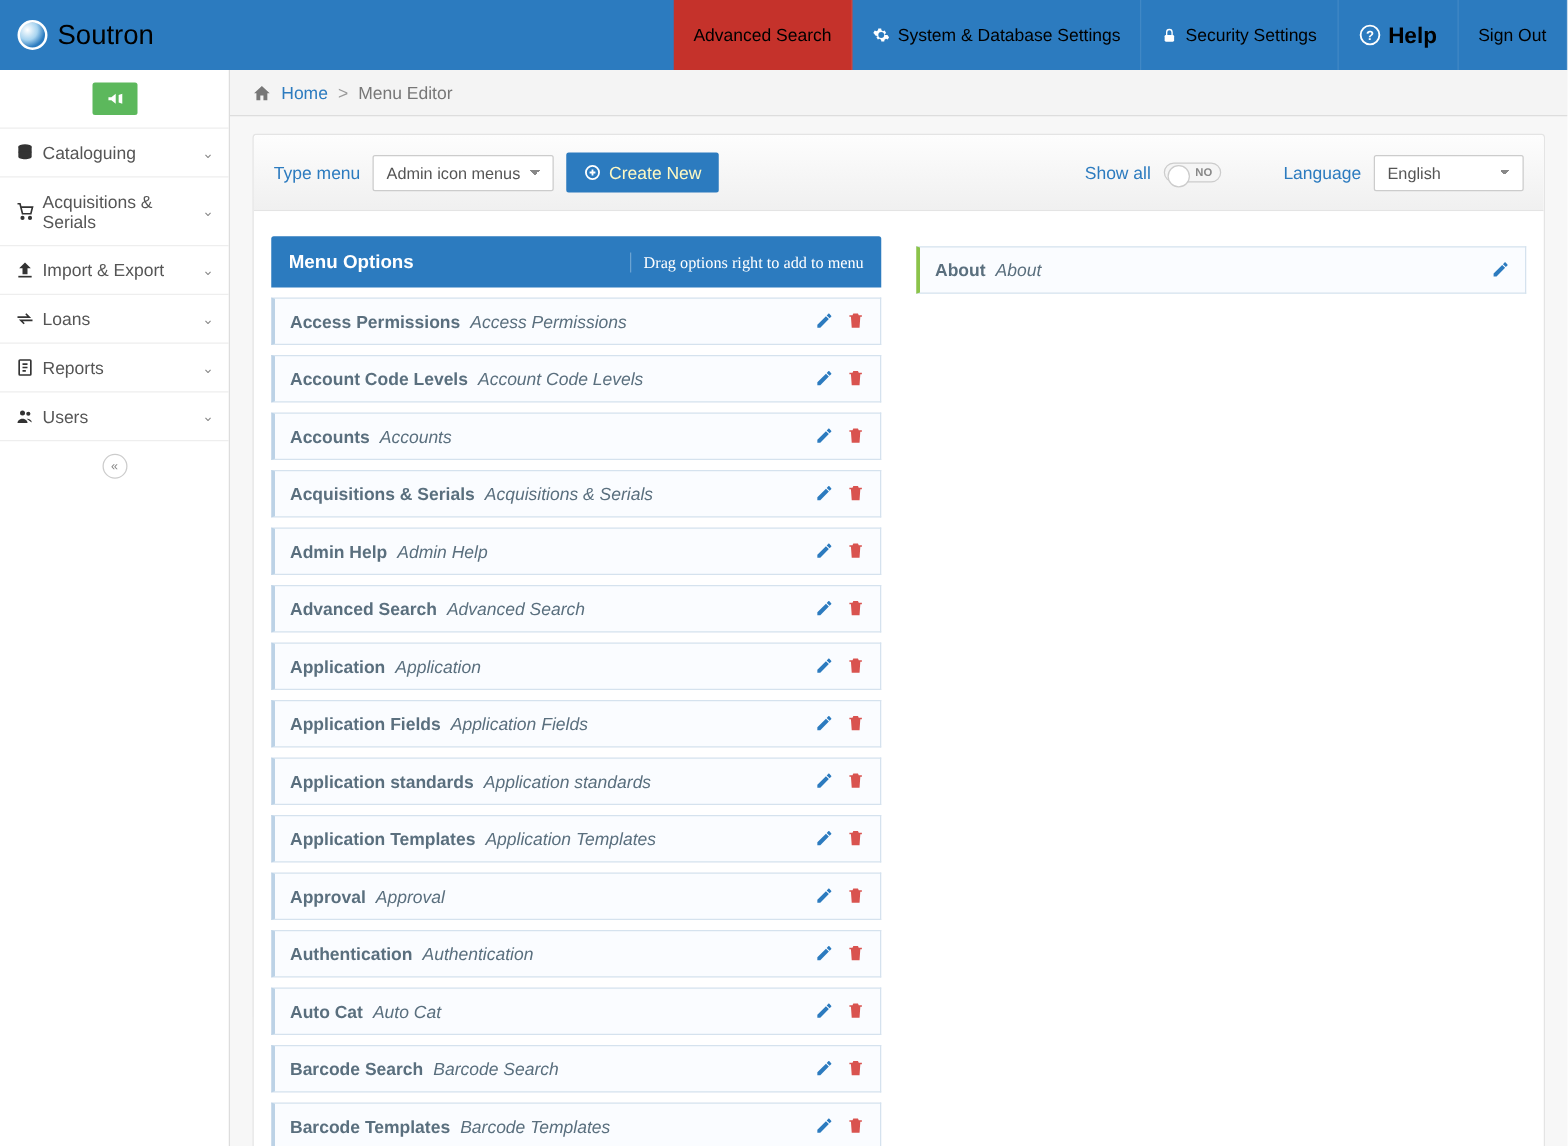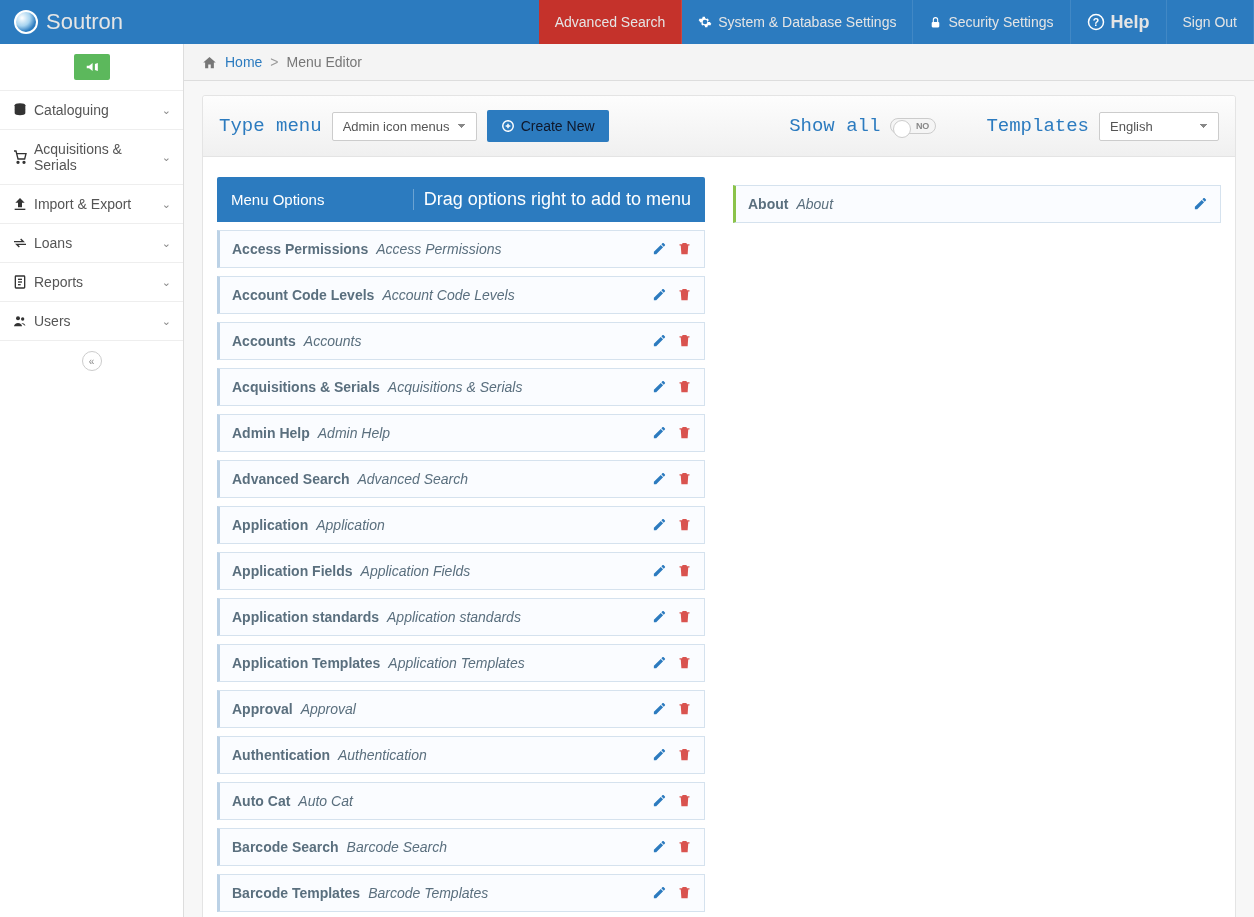--- a/index.html
+++ b/index.html
@@ -1,19 +1,19 @@
 <!DOCTYPE html>
 <html><head>
 <meta charset="utf-8">
 <style>
 * { box-sizing: border-box; margin: 0; padding: 0; }
 body { font-family: -apple-system, BlinkMacSystemFont, "Segoe UI", Arial, sans-serif; font-size: 14px; background: #f7f7f7; color: #333; }
 
 
-.topnav { background: #2c7bbf; height: 44px; display: flex; align-items: stretch; color: #e5e5e5; }
+.topnav { background: #2c7bbf; height: 56px; display: flex; align-items: stretch; color: #000000; }
 .brand { display: flex; align-items: center; padding: 0 14px; font-size: 22px; font-weight: 500; gap: 8px; }
 .brand-logo { width: 24px; height: 24px; border-radius: 50%; background: radial-gradient(circle at 30% 30%, #fff 0%, #a8d4f0 40%, #2c7bbf 70%); border: 2px solid #fff; }
 .topnav-spacer { flex: 1; }
 .topnav-item { display: flex; align-items: center; padding: 0 16px; font-size: 14px; font-weight: 500; gap: 6px; border-right: 1px solid rgba(255,255,255,0.1); cursor: pointer; }
 .topnav-item.active { background: #c5322b; }
 .topnav-item.help { font-size: 18px; font-weight: 600; }
 
 
 .layout { display: flex; min-height: calc(100vh - 44px); }
 .sidebar { width: 184px; background: #fff; border-right: 1px solid #ddd; }
@@ -33,33 +33,33 @@
 .breadcrumb { background: #f4f4f4; border-bottom: 1px solid #ddd; padding: 10px 18px; color: #777; display: flex; align-items: flex-end; gap: 8px; }
 .breadcrumb a { color: #2c7bbf; text-decoration: none; }
 .breadcrumb .sep { color: #999; }
 
 
 .content { padding: 14px 18px; }
 .panel { background: #fff; border: 1px solid #e4e4e4; border-radius: 3px; padding: 0; }
 
 
 .toolbar { background: linear-gradient(#fdfdfd, #f0f0f0); border-bottom: 1px solid #e4e4e4; padding: 14px 16px; display: flex; align-items: center; gap: 10px; border-radius: 3px 3px 0 0; }
-.tb-label { color: #2c7bbf; font-size: 19px; font-family: Liberation Mono, monospace; }
+.tb-label { color: #2c7bbf; font-size: 14px; }
 .tb-select { border: 1px solid #ccc; padding: 6px 26px 6px 10px; background: #fff; font-size: 13px; color: #555; appearance: none; background-image: linear-gradient(45deg, transparent 50%, #888 50%), linear-gradient(135deg, #888 50%, transparent 50%); background-position: calc(100% - 14px) center, calc(100% - 10px) center; background-size: 4px 4px, 4px 4px; background-repeat: no-repeat; min-width: 140px; border-radius: 2px; }
-.tb-btn { background: #2c7bbf; color: #0f172a; border: none; padding: 8px 14px; font-size: 14px; border-radius: 2px; cursor: pointer; display: flex; align-items: center; gap: 6px; justify-content: center; }
+.tb-btn { background: #2c7bbf; color: #fef9c3; border: none; padding: 8px 14px; font-size: 14px; border-radius: 2px; cursor: pointer; display: flex; align-items: center; gap: 6px; justify-content: center; }
 .tb-spacer { flex: 1; }
 .toggle { width: 46px; height: 16px; border: 1px solid #ccc; border-radius: 10px; background: #f5f5f5; position: relative; display: flex; align-items: center; justify-content: flex-end; padding-right: 6px; font-size: 9px; color: #888; font-weight: 600; }
 .toggle::before { content: ""; position: absolute; left: 2px; top: 1px; width: 16px; height: 16px; background: #fff; border: 1px solid #ccc; border-radius: 50%; }
 
 
 .cols { display: flex; gap: 28px; padding: 20px 14px; align-items: flex-start; }
 .col { flex: 1; }
 .col-header { background: #2c7bbf; color: #fff; padding: 12px 14px; display: flex; align-items: center; border-radius: 2px 2px 0 0; font-size: 15px; }
-.col-header-title { flex: 1; font-weight: 400; }
-.col-header-hint { font-size: 18px; padding-left: 10px; border-left: 1px solid rgba(255,255,255,0.3); }
+.col-header-title { flex: 1; font-weight: 700; }
+.col-header-hint { font-size: 13px; padding-left: 10px; border-left: 1px solid rgba(255,255,255,0.3); font-family: Liberation Serif, serif; }
 .col-body { }
 
 
 .mrow { background: #fafcff; border: 1px solid #d5e2ee; border-left: 3px solid #bcd2e6; margin-top: 8px; padding: 10px 12px; display: flex; align-items: flex-start; gap: 8px; }
 .mrow.accent-green { border-left-color: #8bc34a; }
 .mrow-key { color: #5a6f7e; font-weight: 600; font-size: 14px; }
 .mrow-val { color: #5a6f7e; font-style: italic; font-size: 14px; }
 .mrow-actions { margin-left: auto; display: flex; gap: 10px; }
 .act-edit { color: #2c7bbf; cursor: pointer; }
 .act-del { color: #d9534f; cursor: pointer; }
@@ -224,21 +224,21 @@
                 </svg>
             </span>
             <span>Create New</span>
           </button>
           <div class="tb-spacer"></div>
           <span class="tb-label">Show all</span>
           <div class="toggle">
             <span>NO</span>
           </div>
           <div style="width:30px"></div>
-          <span class="tb-label">Templates</span>
+          <span class="tb-label">Language</span>
           <select class="tb-select" style="min-width:120px">
             <option>English</option>
           </select>
         </div>
 
         <div class="cols">
 
           <div class="col">
             <div class="col-header">
               <span class="col-header-title">Menu Options</span>

